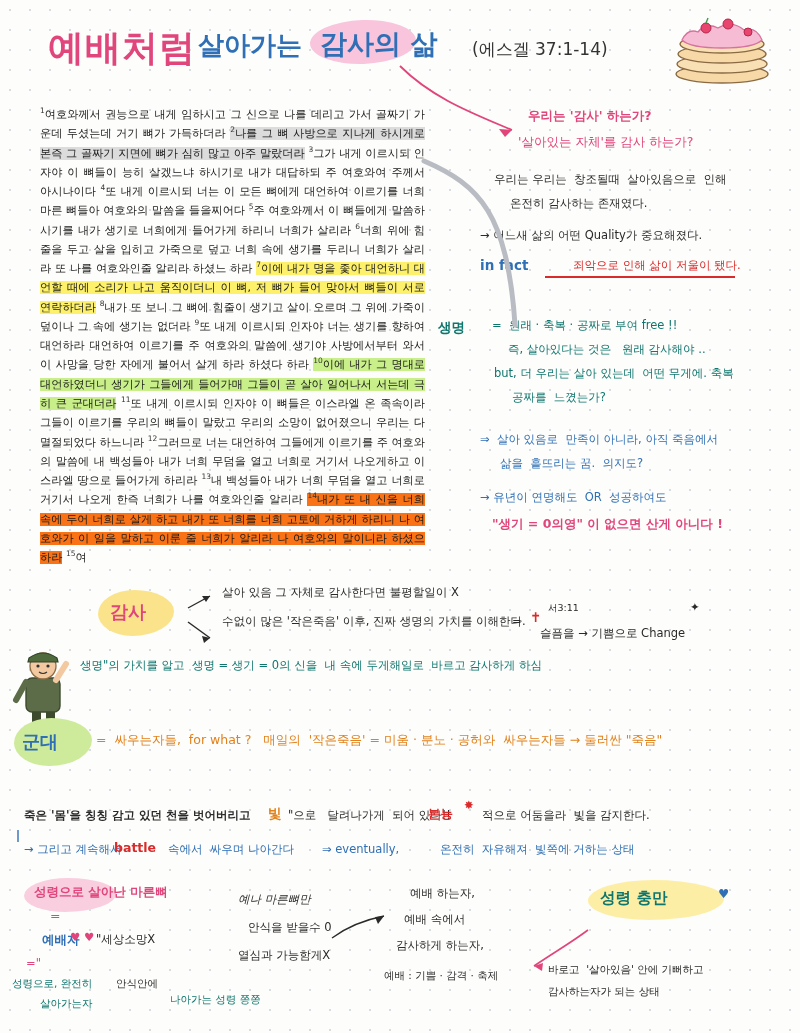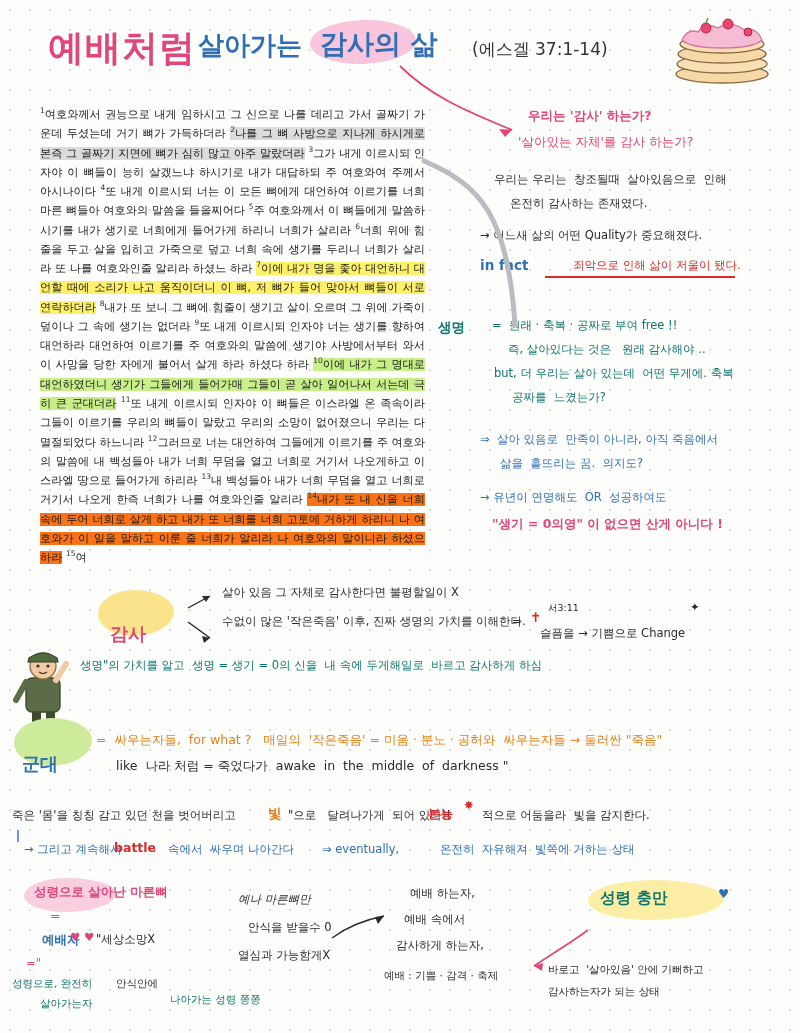--- a/index.html
+++ b/index.html
@@ -122,21 +122,21 @@
   .dark  { color: #2a2a2a; }
   .red   { color: #d92b2b; }
   .orange{ color: #e2801a; }
 
   .sz9  { font-size: 9.5px; }
   .sz10 { font-size: 10.5px; }
   .sz11 { font-size: 11.5px; }
   .sz12 { font-size: 12.5px; }
   .sz13 { font-size: 13.5px; }
   .sz15 { font-size: 15.5px; }
-  .sz18 { font-size: 18px; margin-top: 22px; }
+  .sz18 { font-size: 18px; }
   .bold { font-weight: 700; }
 
   
   .blob {
     position: absolute;
     border-radius: 48% 52% 55% 45% / 52% 46% 54% 48%;
   }
   .blob-yellow { background: #fbe38c; }
   .blob-green  { background: #cdeb9a; }
   .blob-pinkl  { background: #f9cfe0; }
@@ -254,23 +254,22 @@
       <circle cx="40" cy="28" r="1.6" fill="#333"></circle>
       <path d="M31 34 Q35 37 39 34" stroke="#333" stroke-width="1.2" fill="none"></path>
       <rect x="24" y="74" width="9" height="10" fill="#3d4a2e"></rect>
       <rect x="38" y="74" width="9" height="10" fill="#3d4a2e"></rect>
     </svg>
   </div>
 
   <div class="blob blob-green" style="top:718px; left:14px; width:78px; height:48px;"></div>
   <div class="note blue sz18 bold" style="top:730px; left:22px;">군대</div>
   <div class="note orange sz12" style="top:732px; left:96px;">=  싸우는자들,  for what ?   매일의  '작은죽음' = 미움 · 분노 · 공허와  싸우는자들 → 둘러싼 "죽음"</div>
-  <div class="note dark sz12" style="top:758px; left:116px;">like  나라 처럼 = 죽었다가  awake  in  the  middle  of  darkness "</div>
-
-  <div class="note dark sz11" style="top:808px; left:12px;">죽은 '몸'을 칭칭 감고 있던 천을 벗어버리고</div>
+
+  <div class="note dark sz11" style="top:808px; left:24px;font-weight:bold;">죽은 '몸'을 칭칭 감고 있던 천을 벗어버리고</div>
   <div class="note orange sz13 bold" style="top:804px; left:268px;">빛</div>
   <div class="note dark sz11" style="top:808px; left:288px;">"으로   달려나가게  되어 있다!!</div>
   <div class="note red sz12 bold" style="top:806px; left:428px;">본능</div>
   <div class="note red sz11" style="top:798px; left:464px;">✸</div>
   <div class="note dark sz11" style="top:808px; left:482px;">적으로 어둠을라  빛을 감지한다.</div>
 
   <div class="note blue sz11" style="top:842px; left:24px;">→ 그리고 계속해서</div>
   <div class="note red sz12 bold" style="top:840px; left:114px;">battle</div>
   <div class="note blue sz11" style="top:842px; left:168px;">속에서  싸우며 나아간다</div>
   <div class="note blue sz11" style="top:842px; left:322px;">⇒ eventually,</div>

